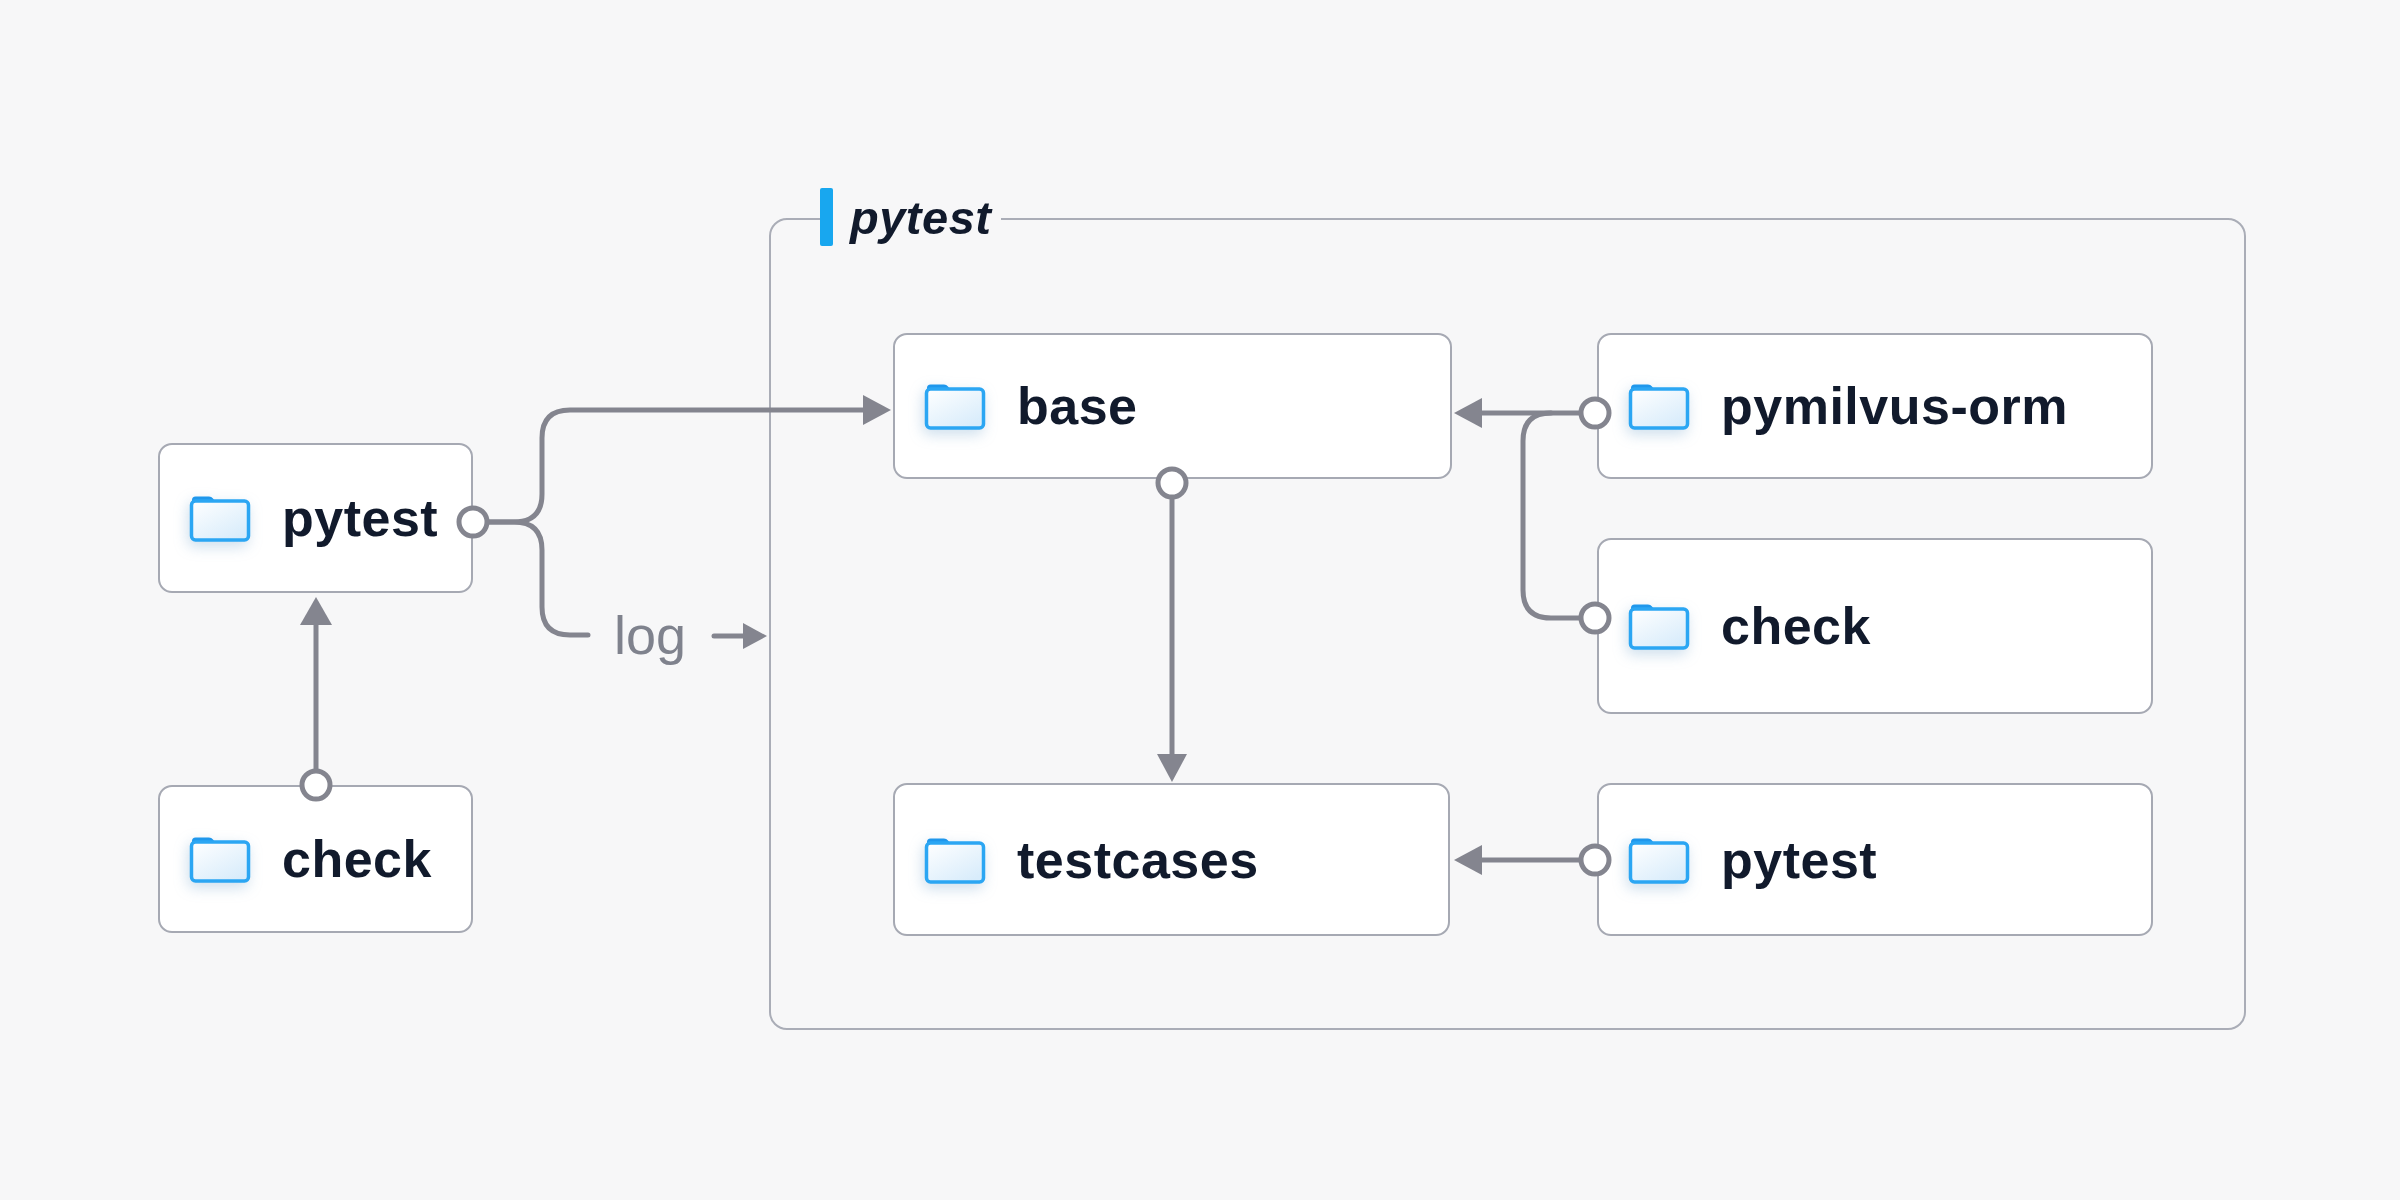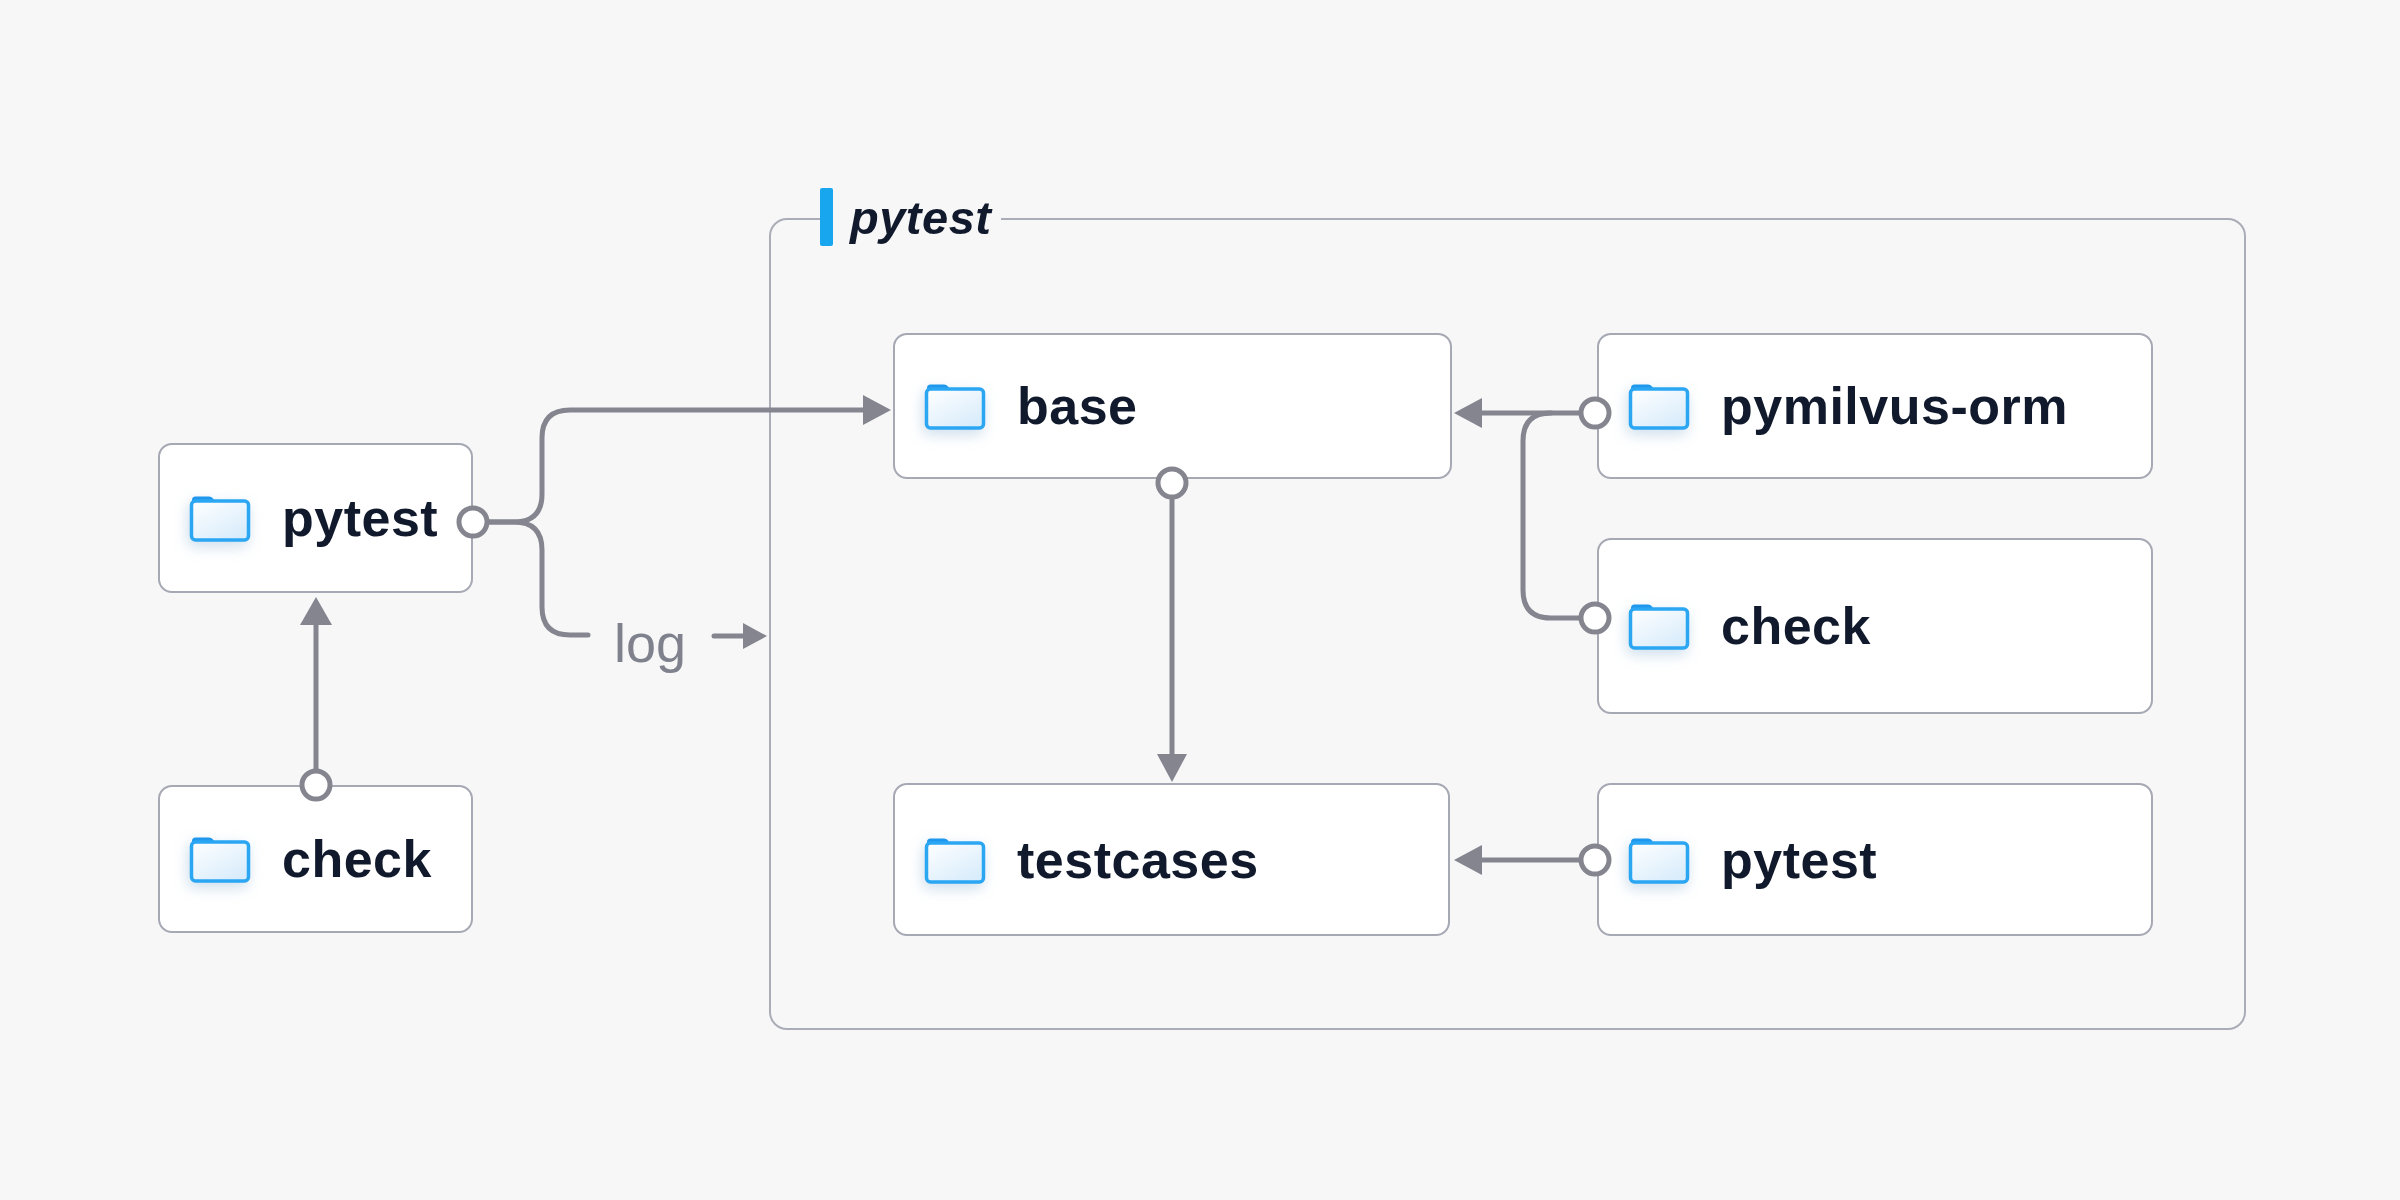--- a/index.html
+++ b/index.html
@@ -92,21 +92,20 @@
   .edge-label{
     position:absolute;
     left:594px; top:604px;
     width:112px; height:62px;
     line-height:62px;
     text-align:center;
     font-size:54px;
     font-weight:500;
     color:var(--edge-label-text);
     z-index:2;
-    margin-top:8px;
   }
   
   .connectors{
     position:absolute;
     left:0; top:0;
     width:2400px; height:1200px;
     pointer-events:none;
     z-index:4;
   }
   .wire{

